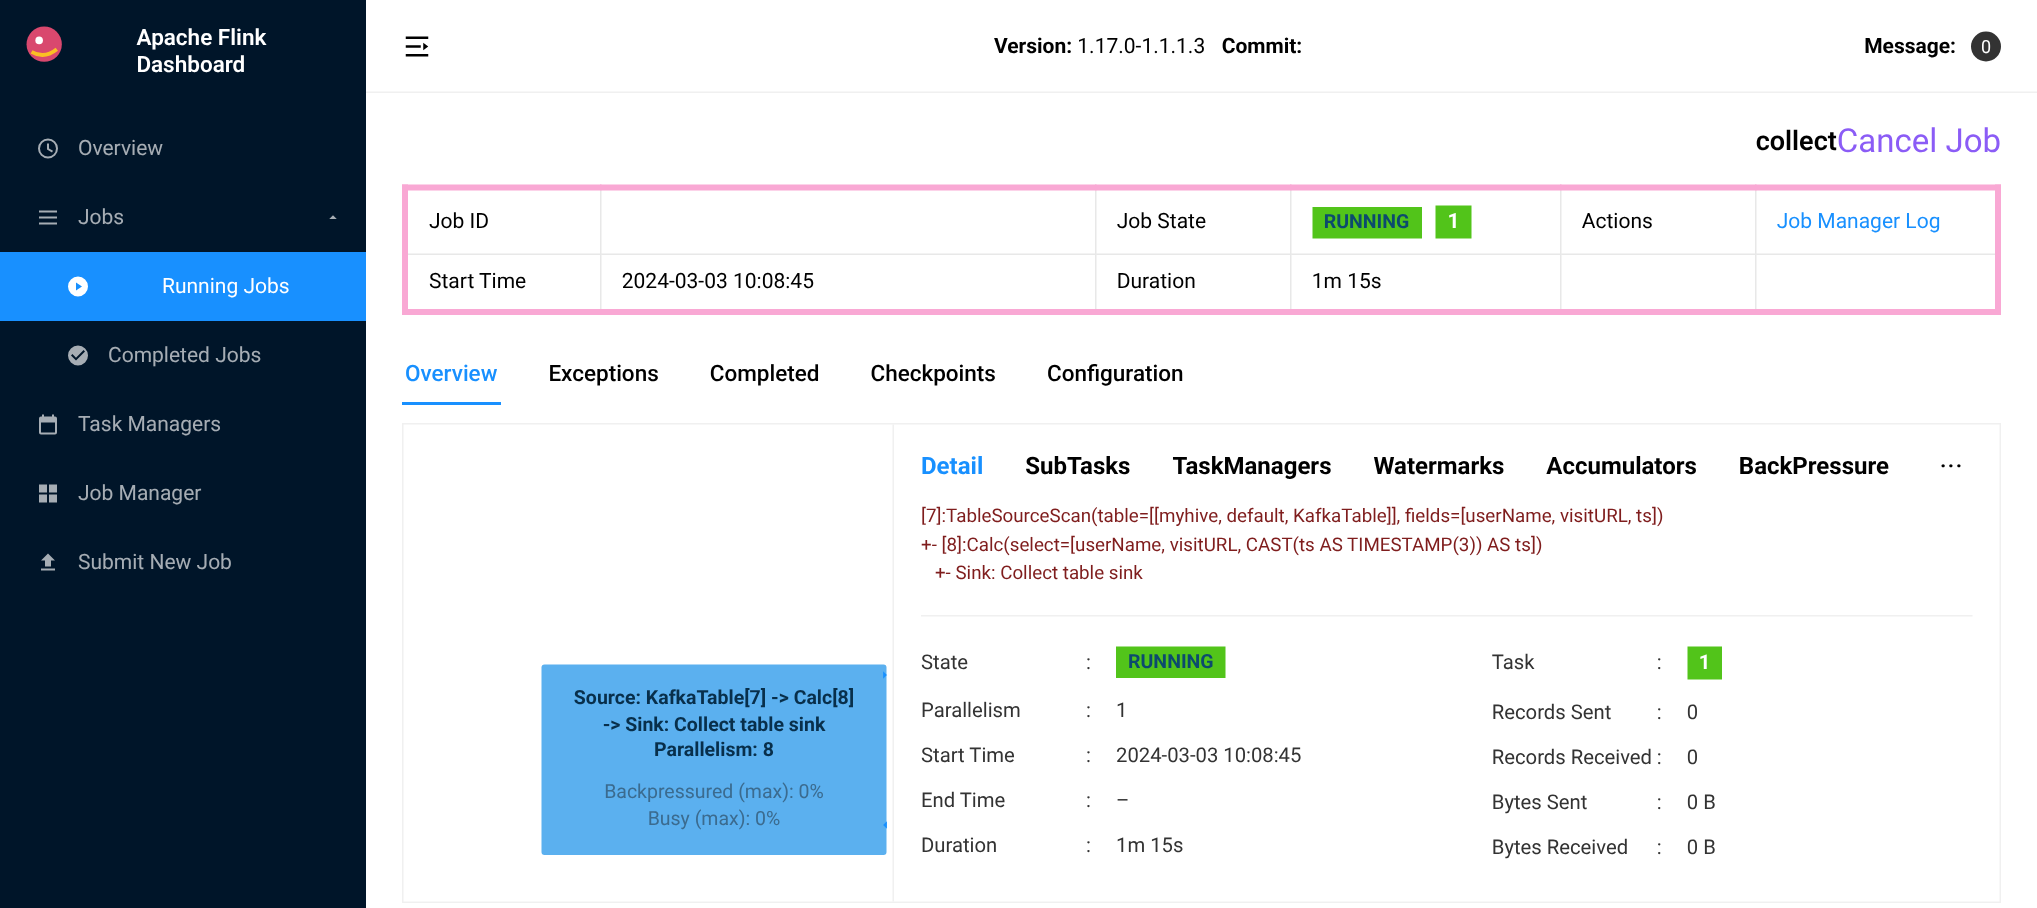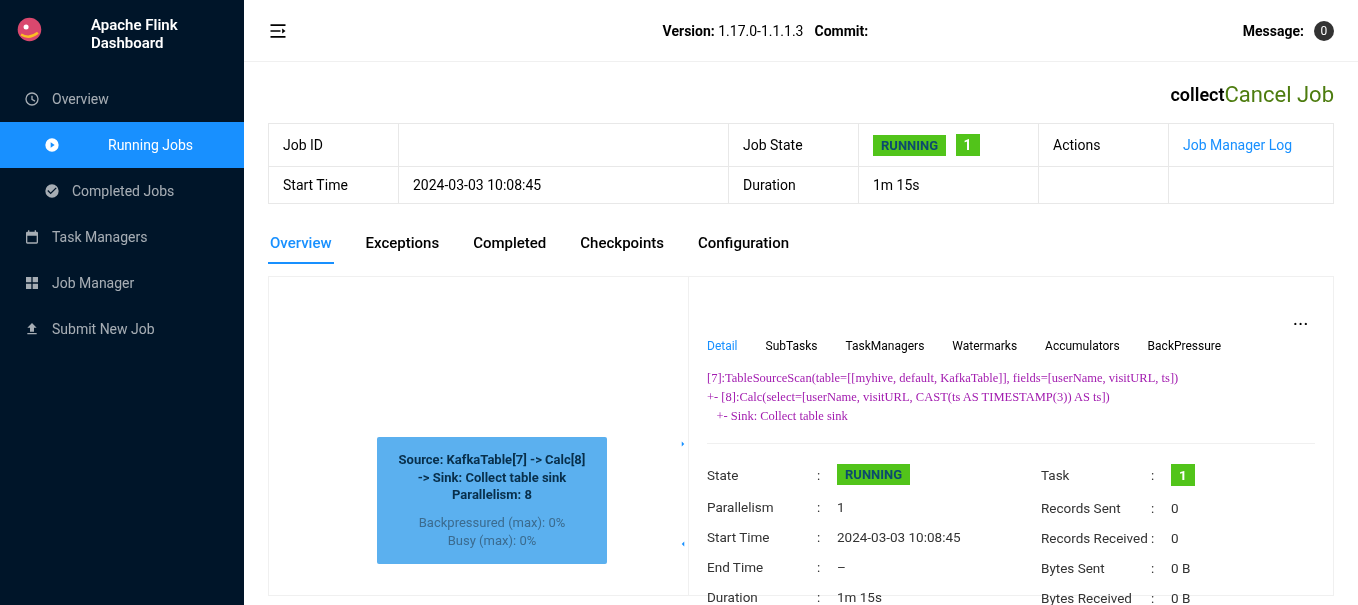--- a/index.html
+++ b/index.html
@@ -25,48 +25,48 @@
     .topbar-left { display: flex; align-items: center; }
     .menu-toggle { width: 20px; height: 20px; cursor: pointer; }
     .topbar-center { display: flex; gap: 11px; align-items: center; font-size: 14px; }
     .topbar-center .lbl { font-weight: 700; }
     .topbar-right { display: flex; align-items: center; gap: 10px; }
     .msg-count { background: #333; color: #fff; border-radius: 50%; width: 20px; height: 20px; display: inline-flex; align-items: center; justify-content: center; font-size: 12px; }
     
     .content { padding: 20px 24px; }
     .page-header { display: flex; justify-content: flex-end; align-items: center; margin-bottom: 16px; }
     .page-title { font-size: 18px; font-weight: 600; }
-    .cancel-link { color: #4d7c0f; font-size: 22px; cursor: pointer; font-weight: 400; }
-    
-    .info-table { width: 100%; border: 1px solid #f9a8d4; border-collapse: collapse; margin-bottom: 20px; }
+    .cancel-link { color: #8b5cf6; font-size: 22px; cursor: pointer; font-weight: 400; }
+    
+    .info-table { width: 100%; border: 4px solid #f9a8d4; border-collapse: collapse; margin-bottom: 20px; }
     .info-table td { border: 1px solid #e8e8e8; padding: 10px 14px; font-size: 14px; vertical-align: middle; }
     .info-table .label-cell { width: 130px; background: #fff; }
     .running-badge { background: #52c41a; color: #0c4a6e; padding: 3px 8px; font-weight: 700; font-size: 13px; display: inline-block; }
     .count-badge { background: #52c41a; color: #fff; padding: 3px 8px; font-weight: 700; display: inline-block; margin-left: 6px; }
     .link { color: #1890ff; cursor: pointer; }
     
     .job-tabs { display: flex; gap: 30px; border-bottom: 0; margin-bottom: 12px; }
     .job-tab { padding: 10px 2px; cursor: pointer; font-size: 15px; font-weight: 500; border-bottom: 2px solid transparent; }
     .job-tab.active { color: #1890ff; border-bottom-color: #1890ff; }
     
     .overview-panel { display: flex; border: 1px solid #f0f0f0; height: 320px; }
     .graph-area { width: 420px; position: relative; border-right: 1px solid #f0f0f0; }
-    .node-box { position: absolute; left: 108px; top: 160px; width: 230px; background: #5bb0ef; color: #0b3a5c; border-radius: 2px; padding: 14px 10px; text-align: center; font-size: 13px; }
+    .node-box { position: absolute; left: 92px; top: 160px; width: 230px; background: #5bb0ef; color: #0b3a5c; border-radius: 2px; padding: 14px 10px; text-align: center; font-size: 13px; }
     .node-main { font-weight: 700; color: #082f4b; line-height: 1.35; }
     .node-sub { color: #3b6b8f; margin-top: 10px; line-height: 1.4; }
     .expand-btn { position: absolute; left: -12px; width: 12px; height: 24px; display: flex; align-items: center; justify-content: center; color: #1890ff; cursor: pointer; }
     .expand-btn.top { top: 155px; }
     .expand-btn.bottom { top: 255px; }
     
     .detail-area { flex: 1; padding: 14px 18px; position: relative; }
     .detail-tabs { display: flex; gap: 28px; align-items: center; margin-bottom: 12px; }
-    .detail-tab { cursor: pointer; font-size: 12px; font-weight: 400; padding: 4px 0; margin-top: 44px; }
+    .detail-tab { cursor: pointer; font-size: 16px; font-weight: 700; padding: 4px 0; }
     .detail-tab.active { color: #1890ff; }
     .detail-more { margin-left: auto; cursor: pointer; padding: 0 6px; font-weight: 700; letter-spacing: 1px; }
-    .plan-text { font-size: 12.5px; color: #a21caf; line-height: 1.5; margin-bottom: 18px; font-family: Liberation Serif, serif; }
+    .plan-text { font-size: 12.5px; color: #7f1d1d; line-height: 1.5; margin-bottom: 18px; }
     .plan-text div { white-space: pre; }
     
     .kv-grid { display: flex; gap: 60px; border-top: 1px solid #f0f0f0; padding-top: 20px; }
     .kv-col { flex: 1; }
     .kv-row { display: flex; align-items: center; margin-bottom: 14px; font-size: 13.5px; }
     .kv-key { width: 110px; color: #333; }
     .kv-colon { width: 20px; color: #333; }
     .kv-val { color: #333; }
     
     svg { fill: currentColor; }
@@ -86,20 +86,33 @@
     <span class="sidebar-title">Apache Flink Dashboard</span>
   </div>
   <ul class="sidebar-menu">
     <li class="sidebar-item">
       <span class="sb-icon">
           <svg viewBox="0 0 24 24">
             <path d="M12 2a10 10 0 100 20 10 10 0 000-20zm0 18a8 8 0 110-16 8 8 0 010 16zm1-13h-2v6l5 3 1-1.7-4-2.3V7z"></path>
           </svg>
         </span>
       <span>Overview</span>
+    </li>
+    <li class="sidebar-item has-children">
+      <span class="left">
+        <span class="sb-icon">
+            <svg viewBox="0 0 24 24">
+              <path d="M3 5h18v2H3V5zm0 6h18v2H3v-2zm0 6h18v2H3v-2z"></path>
+            </svg>
+          </span>
+        <span>Jobs</span>
+      </span>
+      <span class="chev"><svg viewBox="0 0 24 24">
+            <path d="M7 14l5-5 5 5z"></path>
+          </svg></span>
     </li>
     <li class="sidebar-subitem active">
       <span class="sb-icon">
           <svg viewBox="0 0 24 24">
             <path d="M12 2a10 10 0 100 20 10 10 0 000-20zm-2 14V8l6 4-6 4z"></path>
           </svg>
         </span>
       <span>Running Jobs</span>
     </li>
     <li class="sidebar-subitem">

